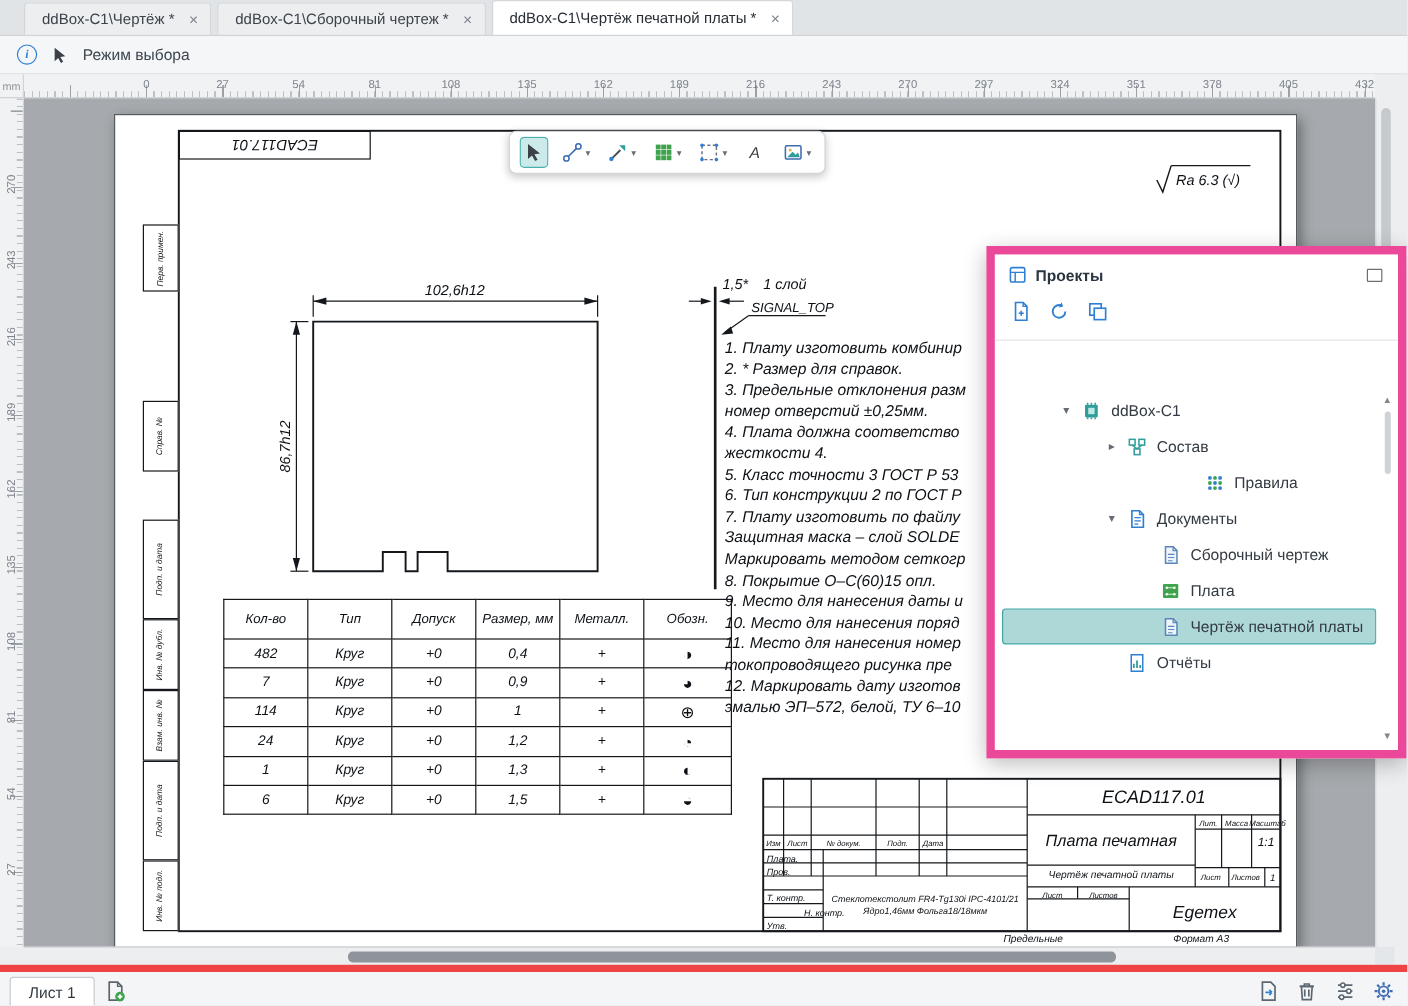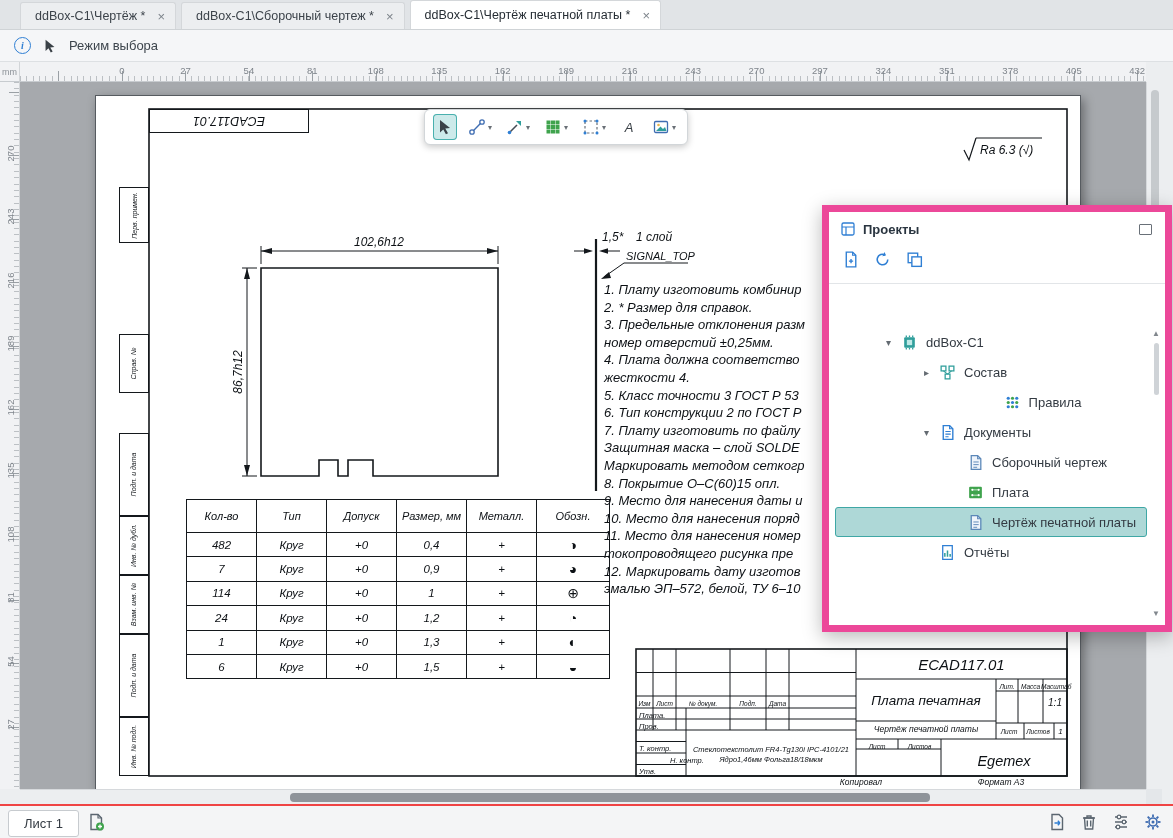--- a/index.html
+++ b/index.html
@@ -103,21 +103,21 @@
   .pthumb{position:absolute;right:6px;top:131px;width:5px;height:52px;background:#cfd3d7;border-radius:3px;}
 
   
   .hscroll{position:absolute;left:20px;top:789px;width:1126px;height:15px;background:#eceef0;border-top:1px solid #d6d9dc;box-sizing:border-box;}
   .hthumb{position:absolute;left:270px;top:3px;width:640px;height:9px;background:#8f949a;border-radius:4px;}
   .vscroll{position:absolute;left:1146px;top:82px;width:16px;height:707px;background:#eceef0;border-left:1px solid #d6d9dc;box-sizing:border-box;}
   .vthumb{position:absolute;left:4px;top:8px;width:8px;height:300px;background:#c6cacd;border-radius:4px;}
   .cornerbr{position:absolute;left:1146px;top:789px;width:16px;height:15px;background:#e4e7ea;}
 
   
-  .statusbar{position:absolute;left:0;top:804px;width:1173px;height:34px;background:#f4f5f6;border-top:2px solid #ef4444;box-sizing:border-box;}
+  .statusbar{position:absolute;left:0;top:804px;width:1173px;height:34px;background:#f4f5f6;border-top:6px solid #ef4444;box-sizing:border-box;}
   .sheettab{position:absolute;left:8px;top:4px;height:25px;line-height:25px;padding:0 15px;background:#fff;
             border:1px solid #c7cbcf;border-radius:3px;font-size:13px;color:#333a42;}
   .addsheet{position:absolute;left:86px;top:6px;width:20px;height:20px;}
   .addsheet svg{width:20px;height:20px;display:block;}
   .sicons{position:absolute;right:10px;top:6px;display:flex;gap:12px;}
   .sbtn{width:20px;height:20px;}
   .sbtn svg{width:20px;height:20px;display:block;}
 </style>
 </head>
 <body>
@@ -399,21 +399,21 @@
         <span class="tbt" style="left:40px;top:49px;width:54px;font-size:6.5px;">№ докум.</span>
         <span class="tbt" style="left:94px;top:49px;width:36px;font-size:6.5px;">Подп.</span>
         <span class="tbt" style="left:130px;top:49px;width:23px;font-size:6.5px;">Дата</span>
         <span class="tbt lft" style="left:3px;top:61px;width:45px;font-size:7.5px;">Плата.</span>
         <span class="tbt lft" style="left:3px;top:72px;width:45px;font-size:7.5px;">Пров.</span>
         <span class="tbt lft" style="left:3px;top:94px;width:45px;font-size:7.5px;">Т. контр.</span>
         <span class="tbt lft" style="left:3px;top:105.5px;width:45px;font-size:7.5px;margin-left:31px;">Н. контр.</span>
         <span class="tbt lft" style="left:3px;top:117px;width:45px;font-size:7.5px;">Утв.</span>
       </div>
 
-      <span class="footnote" style="left:705px;top:681px;">Копировал</span>
+      <span class="footnote" style="left:705px;top:681px;">Предельные</span>
       <span class="footnote" style="left:845px;top:681px;">Формат А3</span>
     </div>
   </div>
 
   <div class="fltb">
       <div class="fbtn act">
         <span class="fic">
           <svg viewBox="0 0 18 18">
             <path d="M4 2 L14 10 L9.3 10.6 L12 15.2 L9.9 16.2 L7.3 11.6 L4 14.6 Z" fill="#3a4147"></path>
           </svg>

